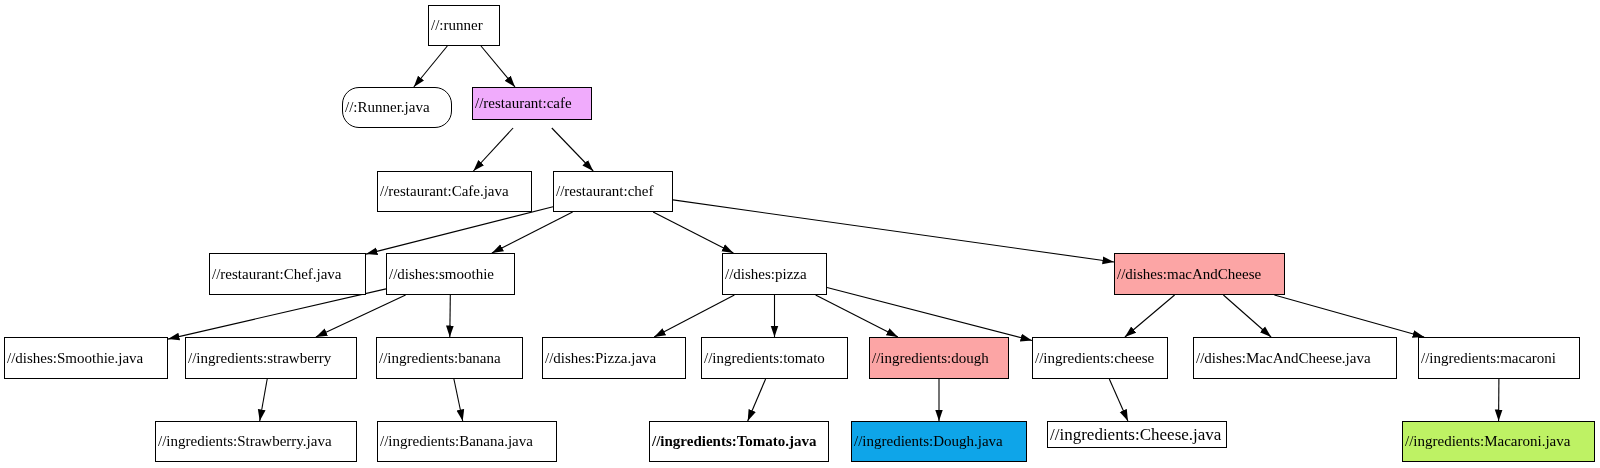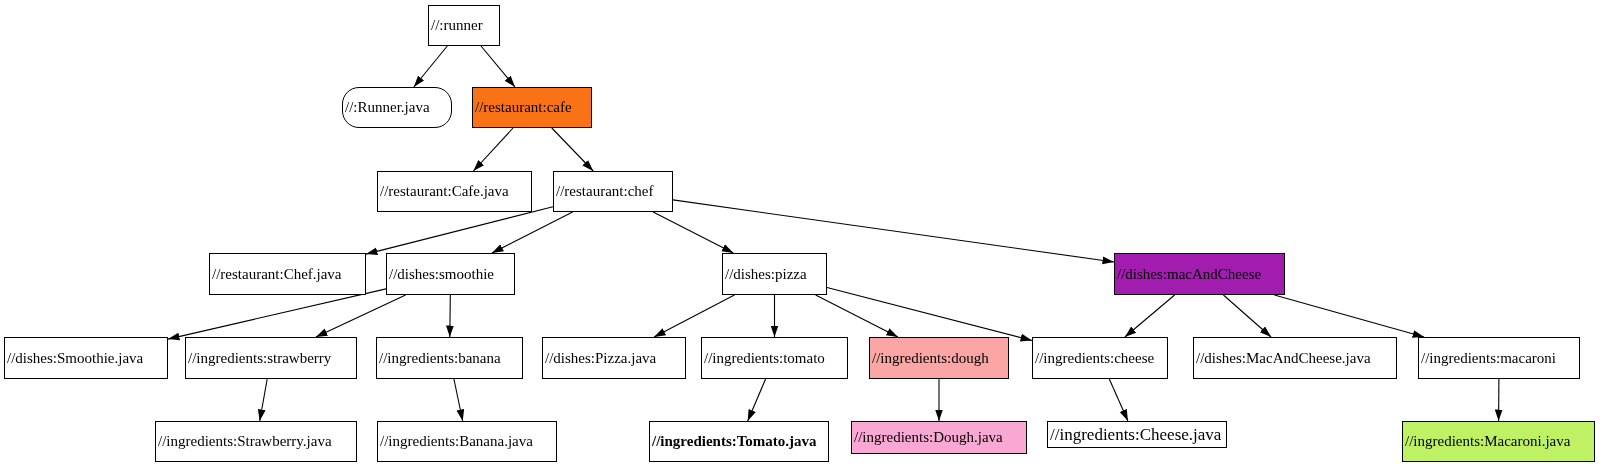--- a/index.html
+++ b/index.html
@@ -77,39 +77,39 @@
       <line x1="1223.4" y1="295.0" x2="1271.1" y2="337.0" stroke="#000000" stroke-width="1.1" marker-end="url(#arrowhead)"></line>
       <line x1="1274.4" y1="295.0" x2="1424.1" y2="337.0" stroke="#000000" stroke-width="1.1" marker-end="url(#arrowhead)"></line>
       <line x1="1498.9" y1="379.0" x2="1498.6" y2="421.0" stroke="#000000" stroke-width="1.1" marker-end="url(#arrowhead)"></line>
     </svg>
 <div class="graph-node" style="left: 428px; top: 5px; width: 72px; height: 41px; background: rgb(255, 255, 255); border-color: rgb(0, 0, 0); color: rgb(0, 0, 0); font-size: 15px;">
       <span>//:runner</span>
     </div>
     <div class="graph-node" style="left: 342px; top: 87px; width: 110px; height: 41px; background: rgb(255, 255, 255); border-color: rgb(0, 0, 0); color: rgb(0, 0, 0); font-size: 15px; border-radius: 17px;">
       <span>//:Runner.java</span>
     </div>
-    <div class="graph-node" style="left: 472px; top: 87px; width: 120px; height: 41px; background: #f97316; border-color: rgb(0, 0, 0); color: rgb(0, 0, 0); font-size: 15px;">
+    <div class="graph-node" style="left: 472px; top: 87px; width: 120px; height: 33px; background: #f0abfc; border-color: rgb(0, 0, 0); color: rgb(0, 0, 0); font-size: 15px;">
       <span>//restaurant:cafe</span>
     </div>
     <div class="graph-node" style="left: 377px; top: 171px; width: 155px; height: 41px; background: rgb(255, 255, 255); border-color: rgb(0, 0, 0); color: rgb(0, 0, 0); font-size: 15px;">
       <span>//restaurant:Cafe.java</span>
     </div>
     <div class="graph-node" style="left: 553px; top: 171px; width: 120px; height: 41px; background: rgb(255, 255, 255); border-color: rgb(0, 0, 0); color: rgb(0, 0, 0); font-size: 15px;">
       <span>//restaurant:chef</span>
     </div>
     <div class="graph-node" style="left: 209px; top: 253px; width: 157px; height: 42px; background: rgb(255, 255, 255); border-color: rgb(0, 0, 0); color: rgb(0, 0, 0); font-size: 15px;">
       <span>//restaurant:Chef.java</span>
     </div>
     <div class="graph-node" style="left: 386px; top: 253px; width: 129px; height: 42px; background: rgb(255, 255, 255); border-color: rgb(0, 0, 0); color: rgb(0, 0, 0); font-size: 15px;">
       <span>//dishes:smoothie</span>
     </div>
     <div class="graph-node" style="left: 722px; top: 253px; width: 105px; height: 42px; background: rgb(255, 255, 255); border-color: rgb(0, 0, 0); color: rgb(0, 0, 0); font-size: 15px;">
       <span>//dishes:pizza</span>
     </div>
-    <div class="graph-node" style="left: 1114px; top: 253px; width: 171px; height: 42px; background: #a21caf; border-color: rgb(0, 0, 0); color: rgb(0, 0, 0); font-size: 15px;">
+    <div class="graph-node" style="left: 1114px; top: 253px; width: 171px; height: 42px; background: #fca5a5; border-color: rgb(0, 0, 0); color: rgb(0, 0, 0); font-size: 15px;">
       <span>//dishes:macAndCheese</span>
     </div>
     <div class="graph-node" style="left: 4px; top: 337px; width: 164px; height: 42px; background: rgb(255, 255, 255); border-color: rgb(0, 0, 0); color: rgb(0, 0, 0); font-size: 15px;">
       <span>//dishes:Smoothie.java</span>
     </div>
     <div class="graph-node" style="left: 185px; top: 337px; width: 172px; height: 42px; background: rgb(255, 255, 255); border-color: rgb(0, 0, 0); color: rgb(0, 0, 0); font-size: 15px;">
       <span>//ingredients:strawberry</span>
     </div>
     <div class="graph-node" style="left: 376px; top: 337px; width: 147px; height: 42px; background: rgb(255, 255, 255); border-color: rgb(0, 0, 0); color: rgb(0, 0, 0); font-size: 15px;">
       <span>//ingredients:banana</span>
@@ -134,21 +134,21 @@
     </div>
     <div class="graph-node" style="left: 155px; top: 421px; width: 202px; height: 41px; background: rgb(255, 255, 255); border-color: rgb(0, 0, 0); color: rgb(0, 0, 0); font-size: 15px;">
       <span>//ingredients:Strawberry.java</span>
     </div>
     <div class="graph-node" style="left: 377px; top: 421px; width: 180px; height: 41px; background: rgb(255, 255, 255); border-color: rgb(0, 0, 0); color: rgb(0, 0, 0); font-size: 15px;">
       <span>//ingredients:Banana.java</span>
     </div>
     <div class="graph-node" style="left: 649px; top: 421px; width: 180px; height: 41px; background: rgb(255, 255, 255); border-color: rgb(0, 0, 0); color: rgb(0, 0, 0); font-size: 15px; font-weight: bold;">
       <span>//ingredients:Tomato.java</span>
     </div>
-    <div class="graph-node" style="left: 851px; top: 421px; width: 176px; height: 33px; background: #f9a8d4; border-color: rgb(0, 0, 0); color: rgb(0, 0, 0); font-size: 15px;">
+    <div class="graph-node" style="left: 851px; top: 421px; width: 176px; height: 41px; background: #0ea5e9; border-color: rgb(0, 0, 0); color: rgb(0, 0, 0); font-size: 15px;">
       <span>//ingredients:Dough.java</span>
     </div>
     <div class="graph-node" style="left: 1047px; top: 421px; width: 180px; height: 27px; background: rgb(255, 255, 255); border-color: rgb(0, 0, 0); color: rgb(0, 0, 0); font-size: 17px;">
       <span>//ingredients:Cheese.java</span>
     </div>
     <div class="graph-node" style="left: 1402px; top: 421px; width: 193px; height: 41px; background: #bef264; border-color: rgb(0, 0, 0); color: rgb(0, 0, 0); font-size: 15px;">
       <span>//ingredients:Macaroni.java</span>
     </div>
   </div>
 

